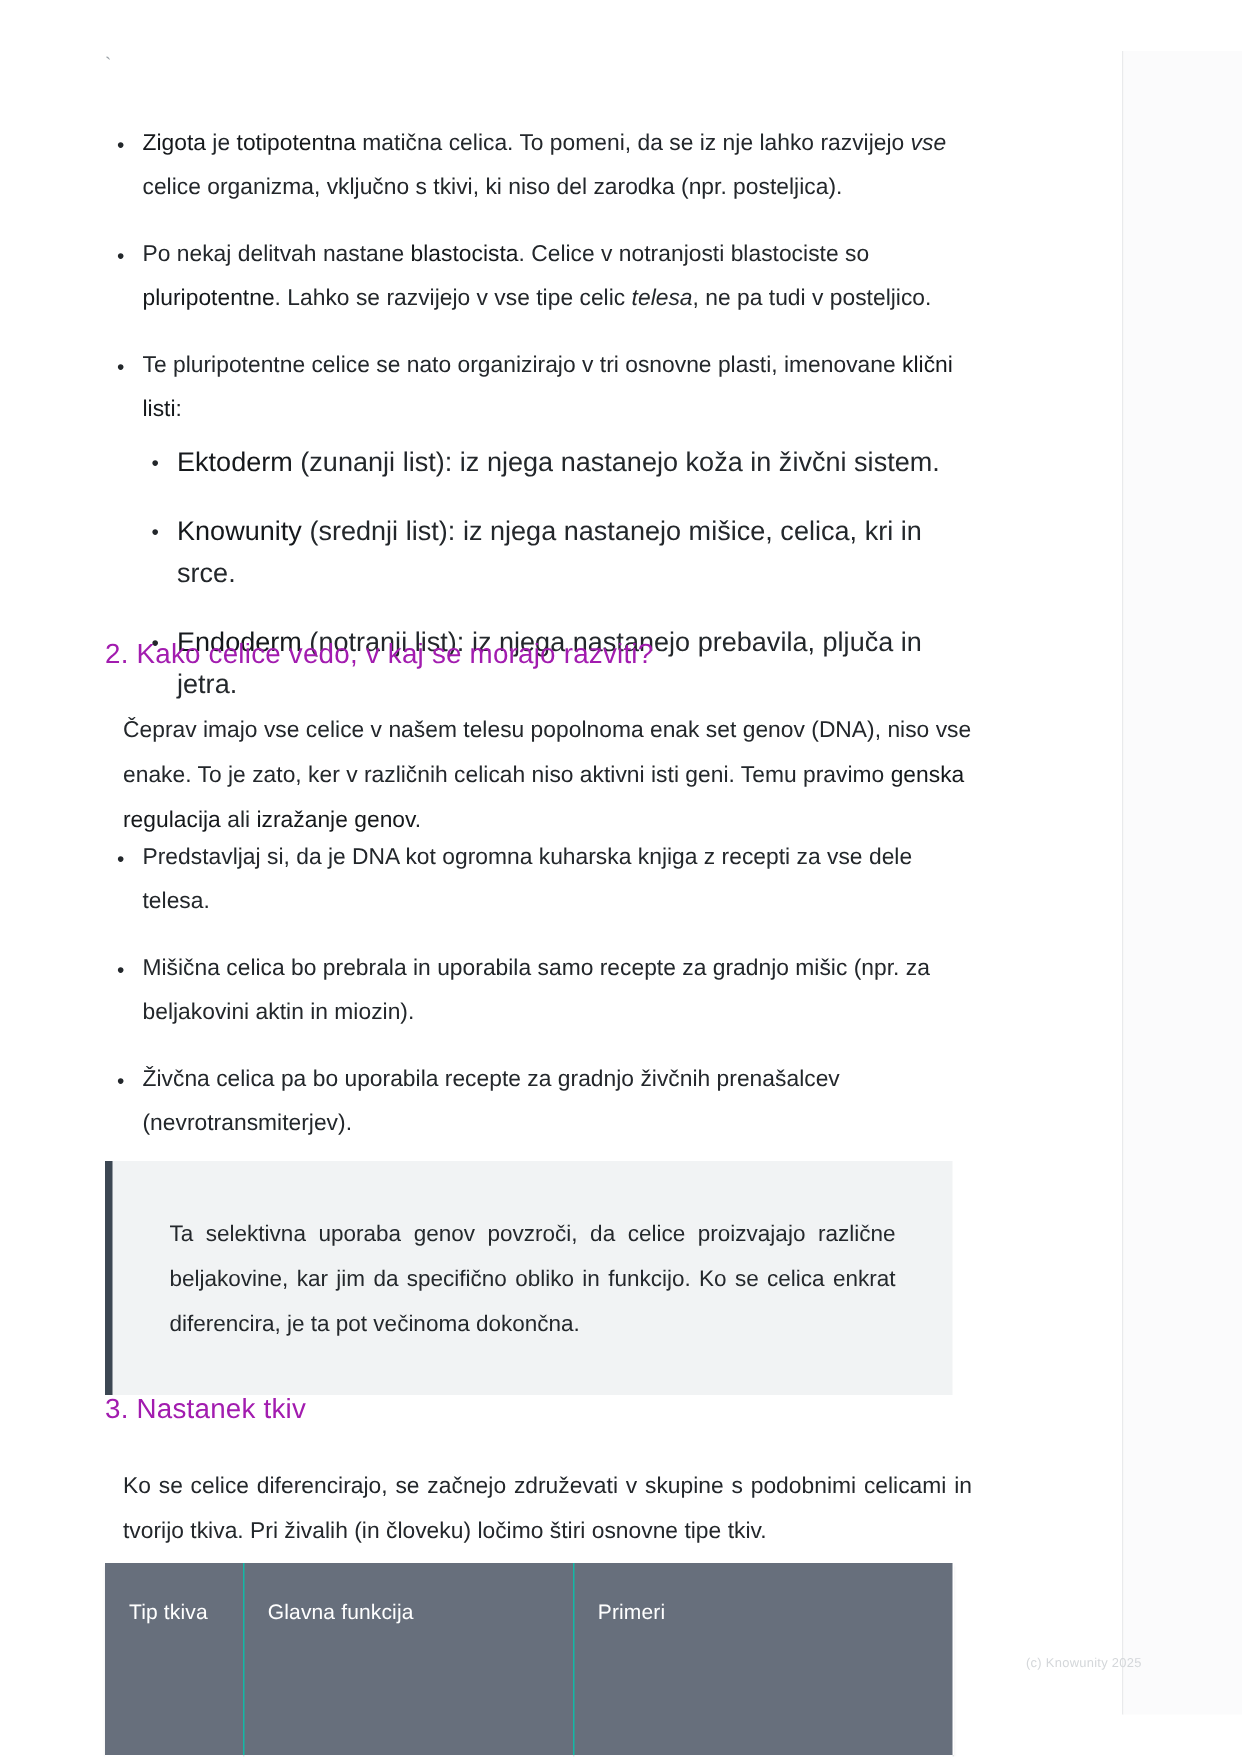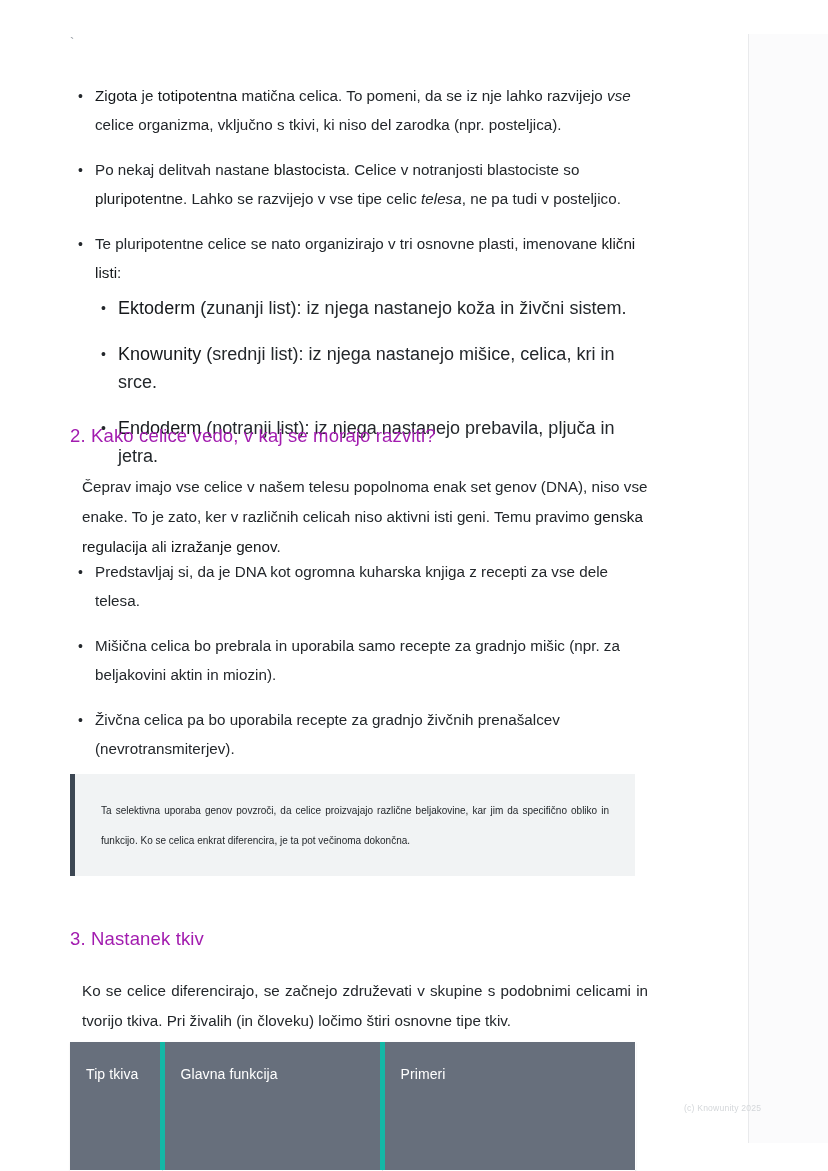--- a/index.html
+++ b/index.html
@@ -131,44 +131,44 @@
   p.justified { text-align: justify; }
 
   
   .callout {
     background: #f1f3f4;
     border-left: 5px solid #3c4753;
     padding: 22px 26px 20px 26px;
     box-sizing: border-box;
   }
   .callout p {
-    font-size: 10px;
+    font-size: 15px;
     line-height: 30px;
-    margin: 0;
+    margin: 12px;
     color: #24282c;
     text-align: justify;
   }
 
   
   table.tissue-table {
     border-collapse: collapse;
     table-layout: fixed;
     width: 565px;
     box-shadow: 0 1px 2px rgba(0,0,0,0.08);
   }
   table.tissue-table thead th {
     background: #676f7c;
     color: #ffffff;
     font-size: 14px;
     font-weight: 400;
     line-height: 24px;
     text-align: left;
     vertical-align: top;
     padding: 20px 16px 22px 16px;
-    border-right: 5px solid #14b8a6;
+    border-right: 1px solid #14b8a6;
     letter-spacing: 0.1px;
   }
   table.tissue-table thead th:last-child { border-right: none; }
   table.tissue-table tbody td {
     border-right: 1px solid #e3e5e7;
     border-bottom: 1px solid #e3e5e7;
     height: 20px;
     padding: 0;
     background: #ffffff;
   }

